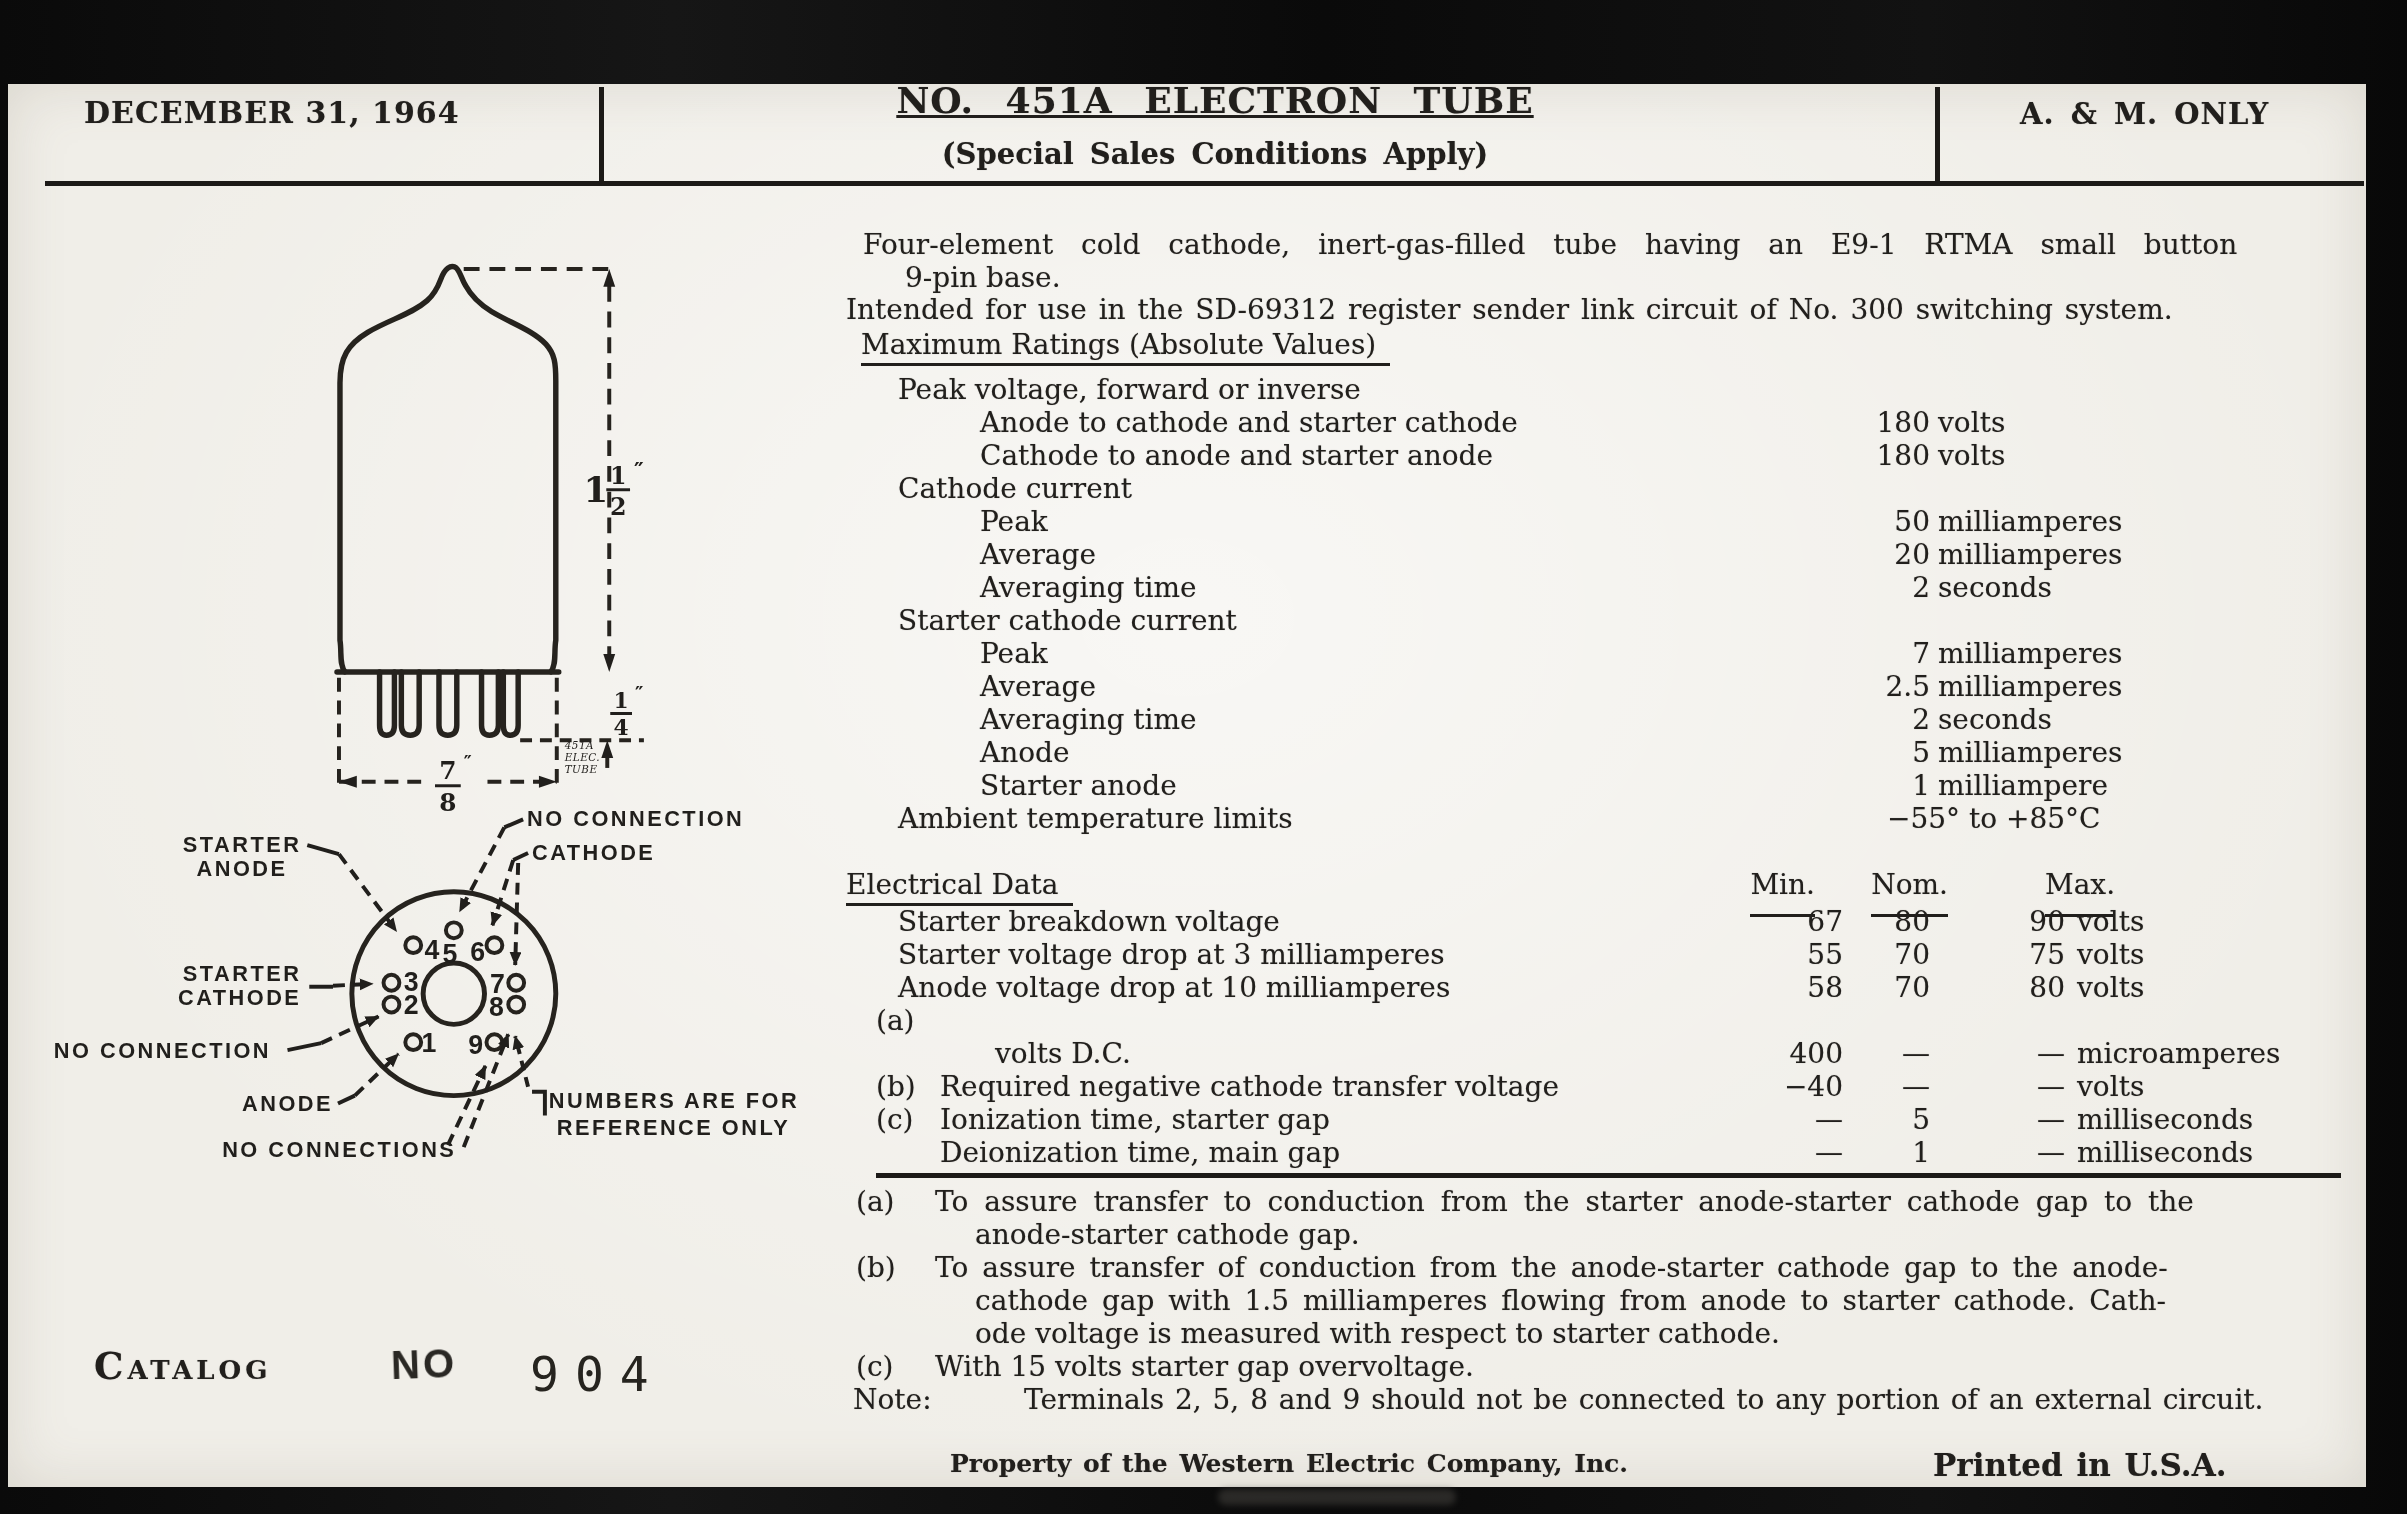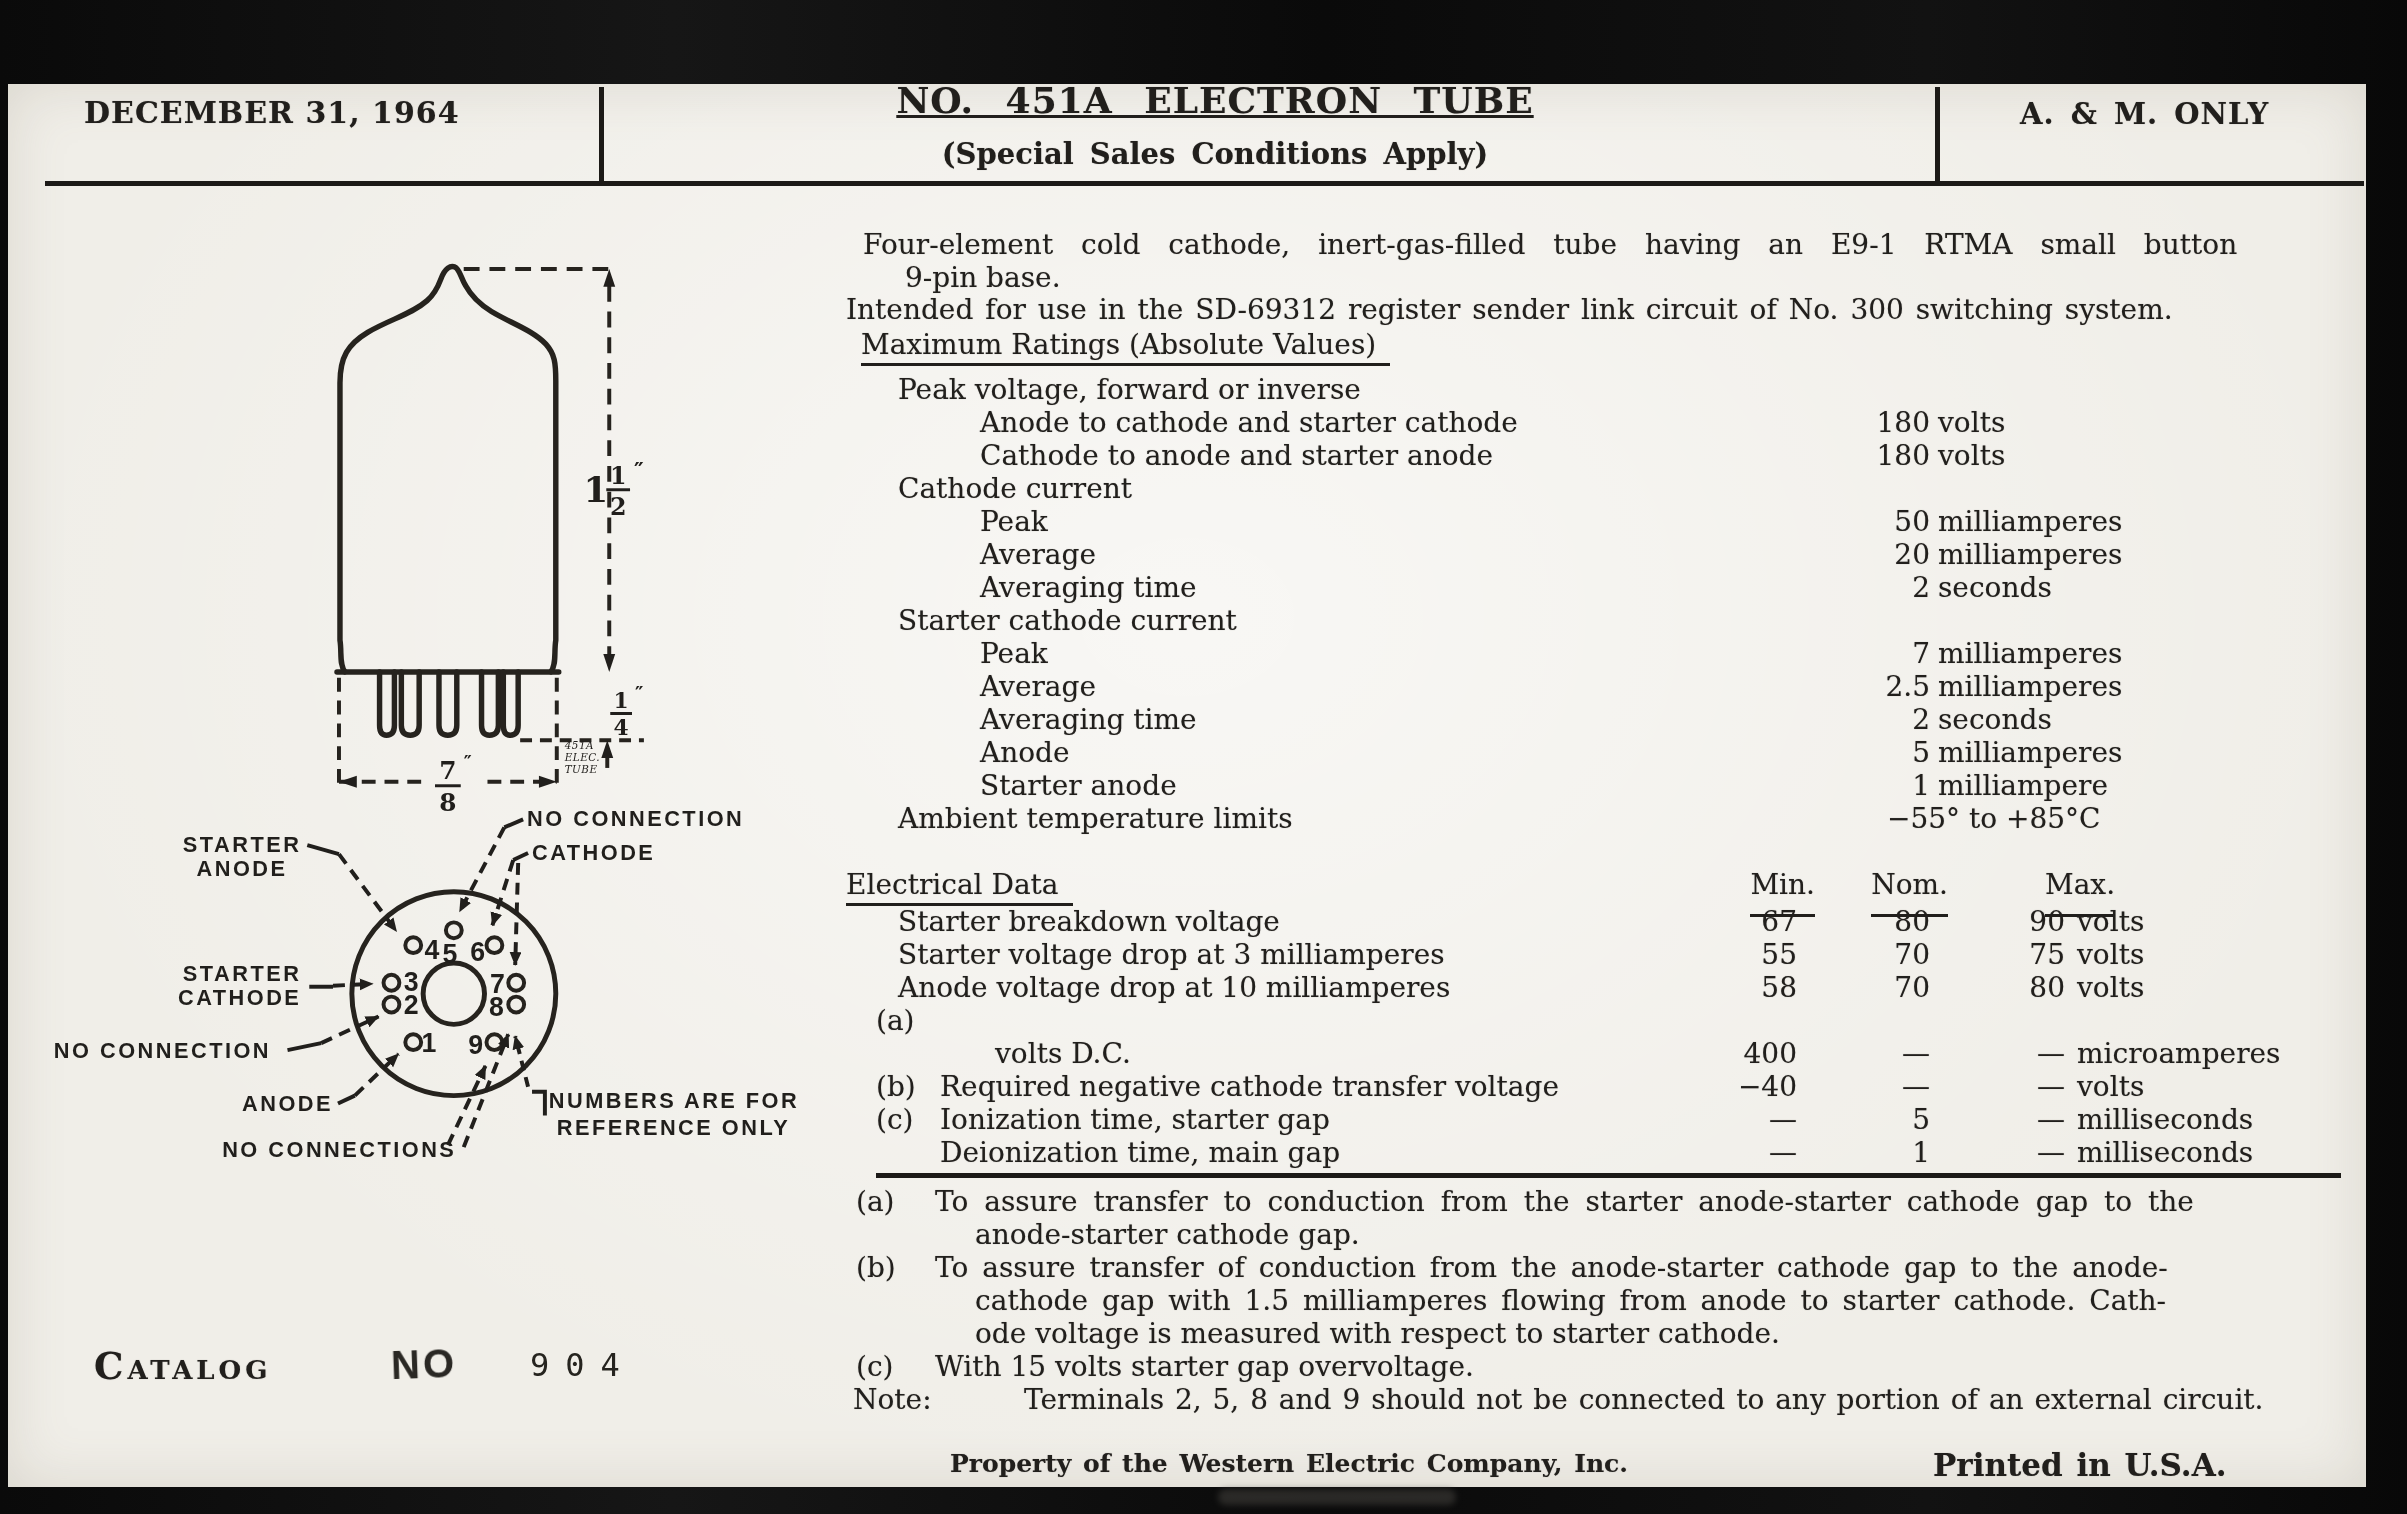--- a/index.html
+++ b/index.html
@@ -37,38 +37,38 @@
   .unit{position:absolute;left:1092px;top:0;}
   .wideval{position:absolute;left:1041px;top:0;}
   .el-head{top:642px;left:0;width:1497px;height:38px;}
   .el-title{position:absolute;left:0;top:0;}
   .colmin{position:absolute;left:870px;width:99px;text-align:right;top:0;}
   .colnom{position:absolute;left:1003px;width:99px;text-align:right;top:0;}
   .colmax{position:absolute;left:1199px;top:0;}
   .uh{display:inline-block;border-bottom:3px solid #211f1c;padding-bottom:13px;}
   .emark{position:absolute;left:30px;top:0;}
   .el1{padding-left:52px;} .elb{padding-left:94px;} .elsub{padding-left:149px;}
-  .emin{position:absolute;left:852px;width:99px;text-align:right;top:0;}
+  .emin{position:absolute;left:898px;width:99px;text-align:right;top:0;}
   .enom{position:absolute;left:985px;width:99px;text-align:right;top:0;}
   .emax{position:absolute;left:1120px;width:99px;text-align:right;top:0;}
   .eunit{position:absolute;left:1231px;top:0;}
   .tbl-rule{top:947px;left:30px;width:1465px;height:5px;background:#1c1a17;}
   .fns{top:959px;left:0;width:1497px;}
   .fnrow{position:relative;height:33px;white-space:nowrap;}
   .fnmark{position:absolute;left:10px;top:0;}
   .fnmark.nt{left:7px;}
   .ft{position:absolute;left:89px;top:0;}
   .ft.c{left:129px;} .ft.n{left:178px;word-spacing:2px;} .ft.ncn{left:183px;word-spacing:5px;}
   .js5{word-spacing:5px;} .js7{word-spacing:7px;}
   .footer-left{top:1221px;left:104px;font-size:25px;font-weight:bold;word-spacing:3px;}
   .footer-right{top:1223px;left:1087px;font-size:31px;font-weight:bold;word-spacing:3px;}
   
   .cat-label{position:absolute;left:94px;top:1344px;font-size:37px;font-weight:bold;font-variant:small-caps;letter-spacing:4px;}
   .cat-no{position:absolute;left:391px;top:1342px;font-family:"Liberation Sans",sans-serif;font-size:40px;font-weight:bold;letter-spacing:3px;transform:rotate(-2deg);color:#2a2824;filter:blur(0.4px);}
-  .cat-num{position:absolute;left:530px;top:1346px;font-family:"DejaVu Sans Mono",monospace;font-size:32px;letter-spacing:16px;color:#26241f;}
+  .cat-num{position:absolute;left:530px;top:1346px;font-family:"DejaVu Sans Mono",monospace;font-size:48px;letter-spacing:16px;color:#26241f;}
   svg text{fill:#211f1c;}
   .dlabel{font-family:"Liberation Sans",sans-serif;font-weight:bold;font-size:22px;letter-spacing:2.5px;}
   .pnum{font-family:"Liberation Sans",sans-serif;font-weight:bold;font-size:27px;}
   .frac{font-weight:bold;}
   .tinynote{font-style:italic;font-size:10.5px;letter-spacing:.5px;}
 </style>
 </head>
 <body>
 
 <div class="stage">

